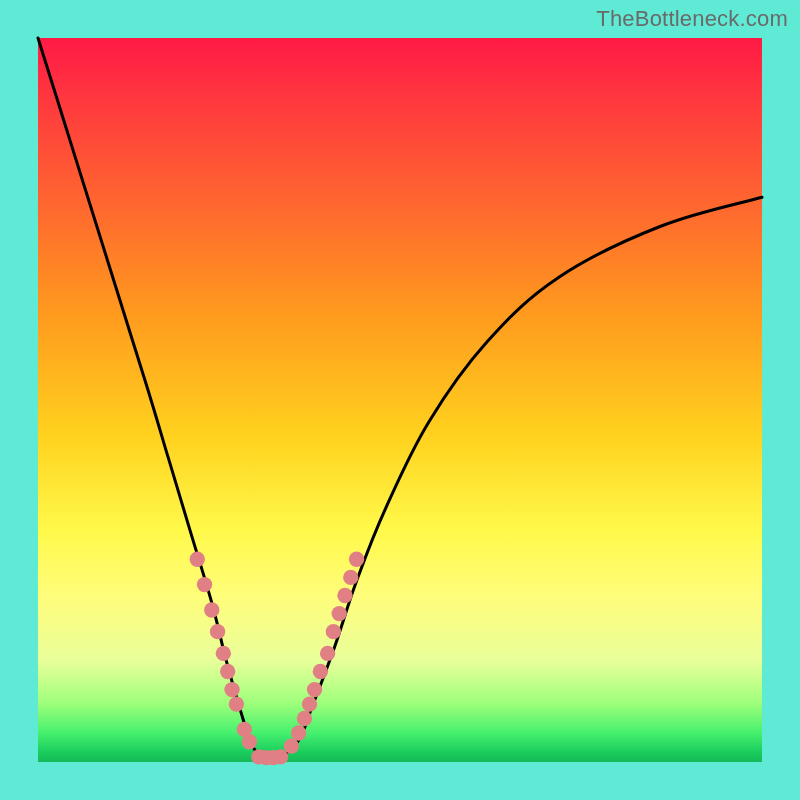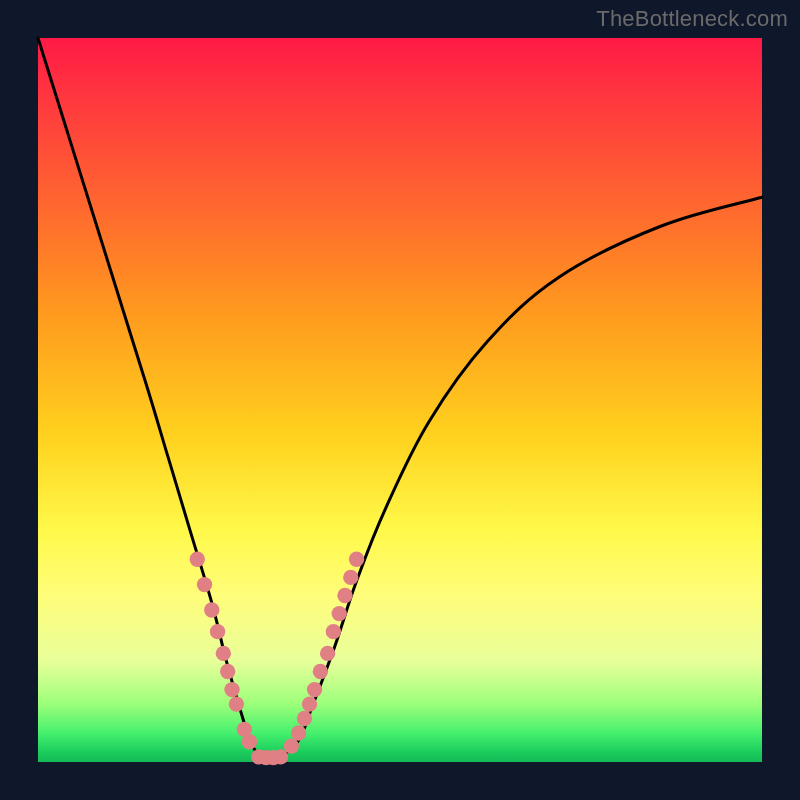--- a/index.html
+++ b/index.html
@@ -10,21 +10,21 @@
     background: #000;
     overflow: hidden;
     font-family: Arial, Helvetica, sans-serif;
   }
   .frame {
     position: absolute;
     top: 0;
     left: 0;
     width: 800px;
     height: 800px;
-    background: #0f172a;
+    background: #5eead4;
   }
   .plot {
     position: absolute;
     top: 38px;
     left: 38px;
     width: 724px;
     height: 724px;
     background: linear-gradient(to bottom,
       #ff1a46 0%,
       #ff3d3d 10%,

